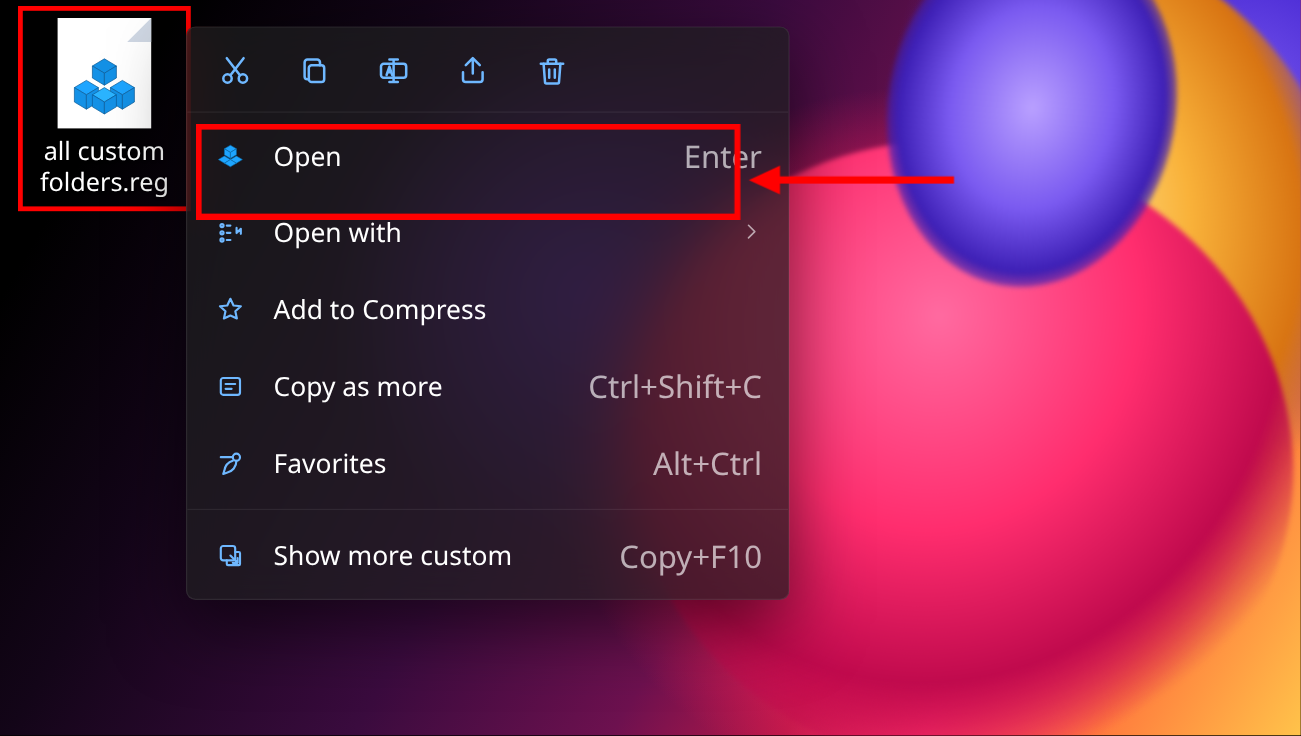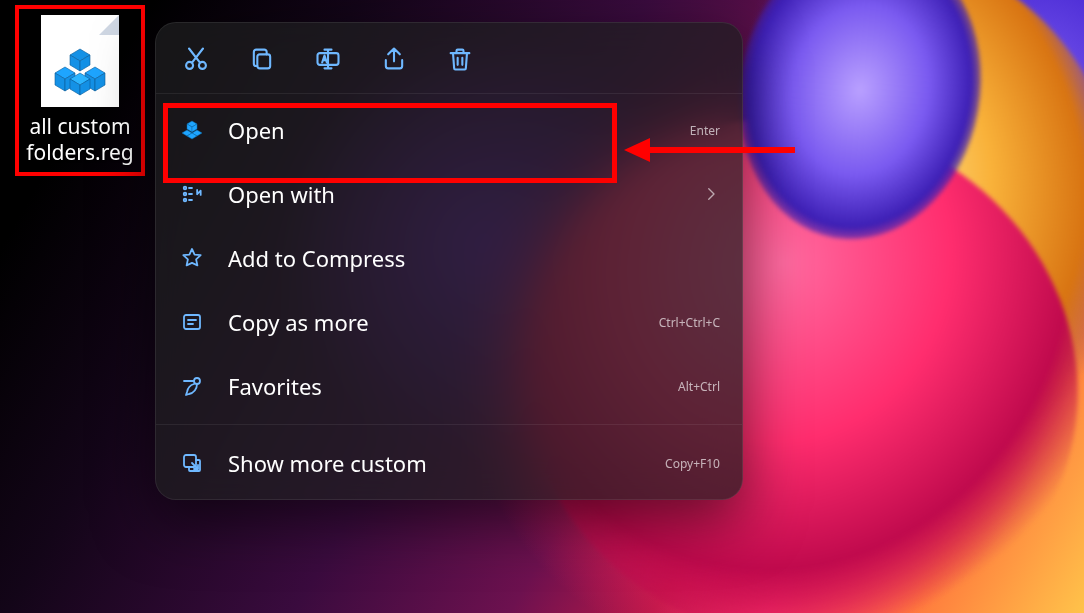--- a/index.html
+++ b/index.html
@@ -37,21 +37,21 @@
   .wallpaper .petal3 {
     left: 740px; top: -60px; width: 240px; height: 300px;
     background: radial-gradient(ellipse at 50% 50%, #b9a0ff 0%, #7a5af0 40%, #3d1fb5 65%, rgba(0,0,0,0) 78%);
     transform: rotate(10deg);
   }
 
   
   .desktop-icon {
     position: absolute;
     left: 15px; top: 5px;
-    width: 130px;
+    width: 144px;
     display: flex; flex-direction: column; align-items: center;
     border: 4px solid #ff0000;
     padding: 6px 2px 6px;
     z-index: 5;
   }
   .reg-doc {
     width: 78px; height: 92px;
     background: #fff;
     position: relative;
   }
@@ -70,25 +70,25 @@
   .icon-label {
     color: #fff; font-size: 21px; line-height: 1.25;
     text-align: center; margin-top: 6px;
     text-shadow: 0 1px 2px rgba(0,0,0,.6);
   }
 
   
   .context-menu {
     position: absolute;
     left: 155px; top: 22px;
-    width: 588px;
+    width: 503px;
     background: rgba(30,30,32,0.72);
     backdrop-filter: blur(18px);
     border: 1px solid rgba(255,255,255,0.08);
-    border-radius: 21px;
+    border-radius: 8px;
     box-shadow: 0 20px 60px rgba(0,0,0,.55);
     color: #fff;
     z-index: 10;
     overflow: hidden;
   }
   .quick-actions {
     display: flex; gap: 22px;
     padding: 14px 18px 12px;
     border-bottom: 1px solid rgba(255,255,255,0.07);
   }
@@ -108,21 +108,21 @@
   }
   .menu-item .mi-icon {
     width: 28px; height: 28px;
     display: flex; align-items: center; justify-content: center;
     margin-right: 22px;
     color: #6fb8ff;
   }
   .menu-item .mi-label { flex: 1 1 auto; }
   .menu-item .mi-shortcut {
     color: rgba(255,255,255,0.65);
-    font-size: 12px;
+    font-size: 26px;
     margin-left: 12px;
   }
   .menu-item .mi-chevron { color: rgba(255,255,255,0.6); margin-left: 12px; }
   .menu-sep {
     height: 1px; background: rgba(255,255,255,0.07);
     margin: 6px 0;
   }
   .highlight-open {
     position: absolute;
     left: 163px; top: 103px;
@@ -265,21 +265,21 @@
 
 
     <div class="menu-item">
       <span class="mi-icon">
         <svg width="24" height="24" viewBox="0 0 24 24">
           <rect class="stroke" x="4" y="5" width="16" height="14" rx="2"></rect>
           <path class="stroke" d="M8 10 h8 M8 14 h5"></path>
         </svg>
       </span>
       <span class="mi-label">Copy as more</span>
-      <span class="mi-shortcut">Ctrl+Ctrl+C</span>
+      <span class="mi-shortcut">Ctrl+Shift+C</span>
     </div>
 
     <div class="menu-item">
       <span class="mi-icon">
         <svg width="24" height="24" viewBox="0 0 24 24">
           <circle class="stroke" cx="17" cy="7" r="3"></circle>
           <path class="stroke" d="M14 7 H4 M17 10 a10 10 0 0 1 -8 10 l-3 1 1 -3 a10 10 0 0 1 7 -8"></path>
         </svg>
       </span>
       <span class="mi-label">Favorites</span>

